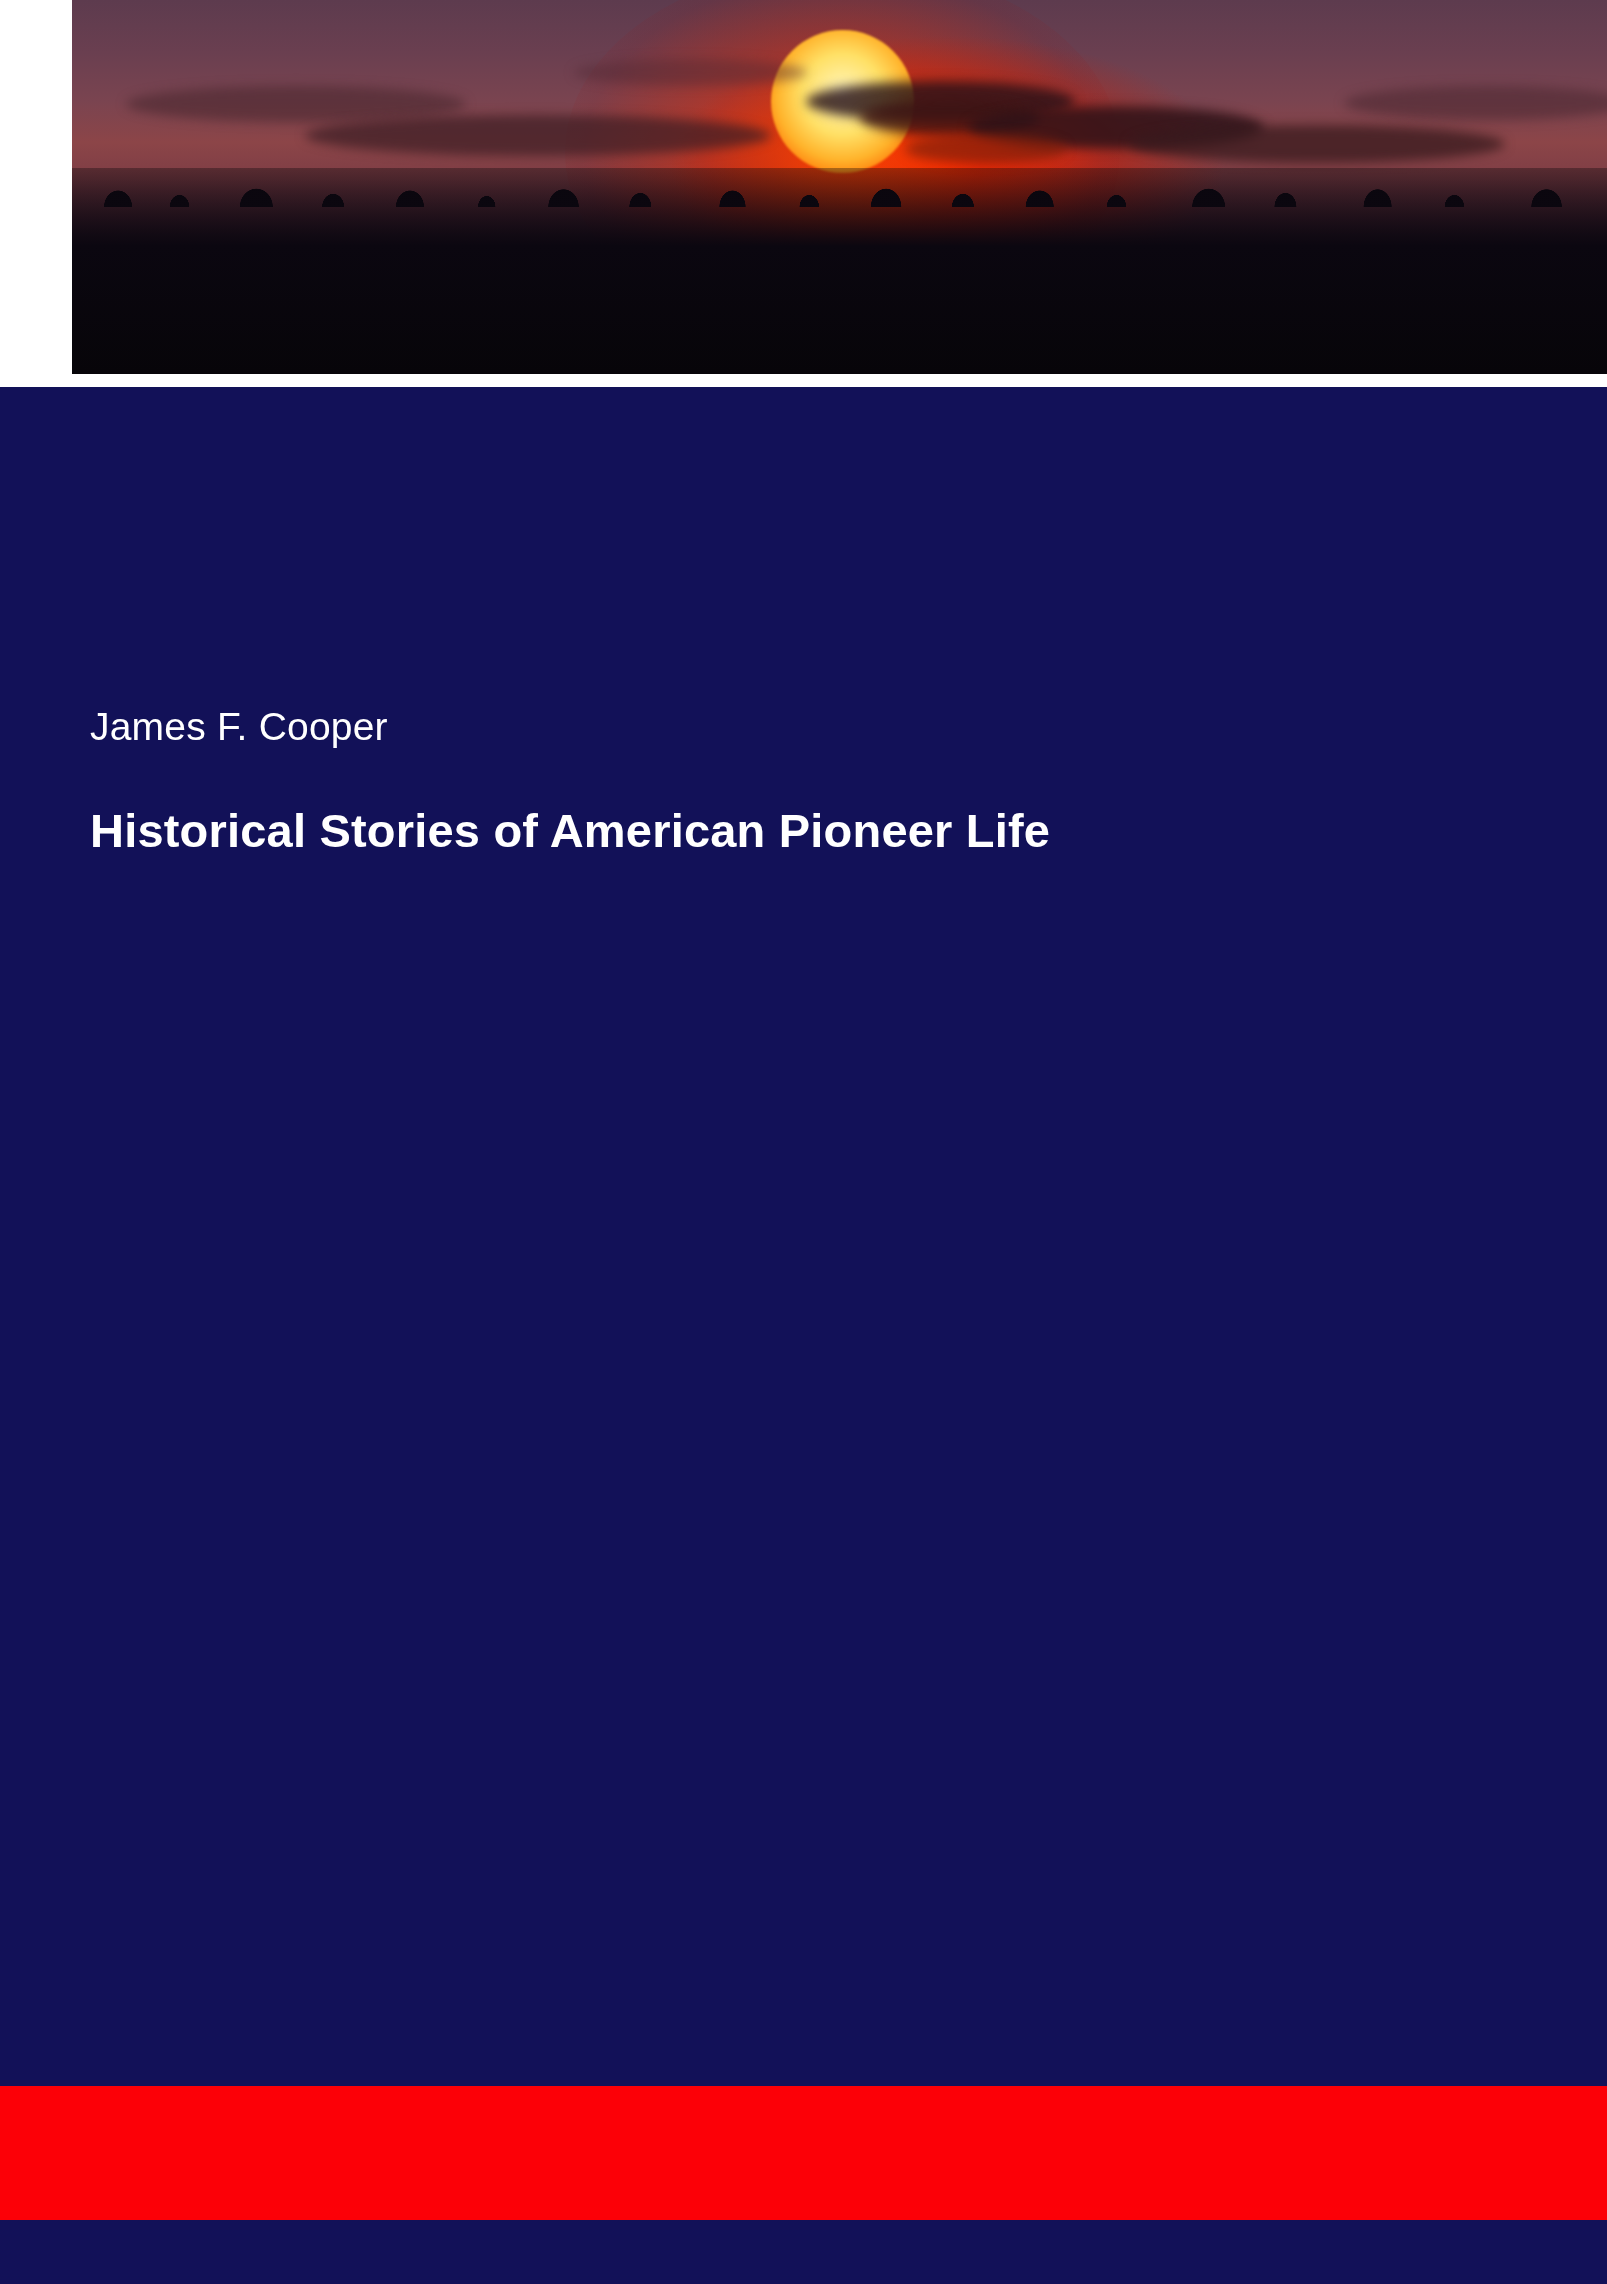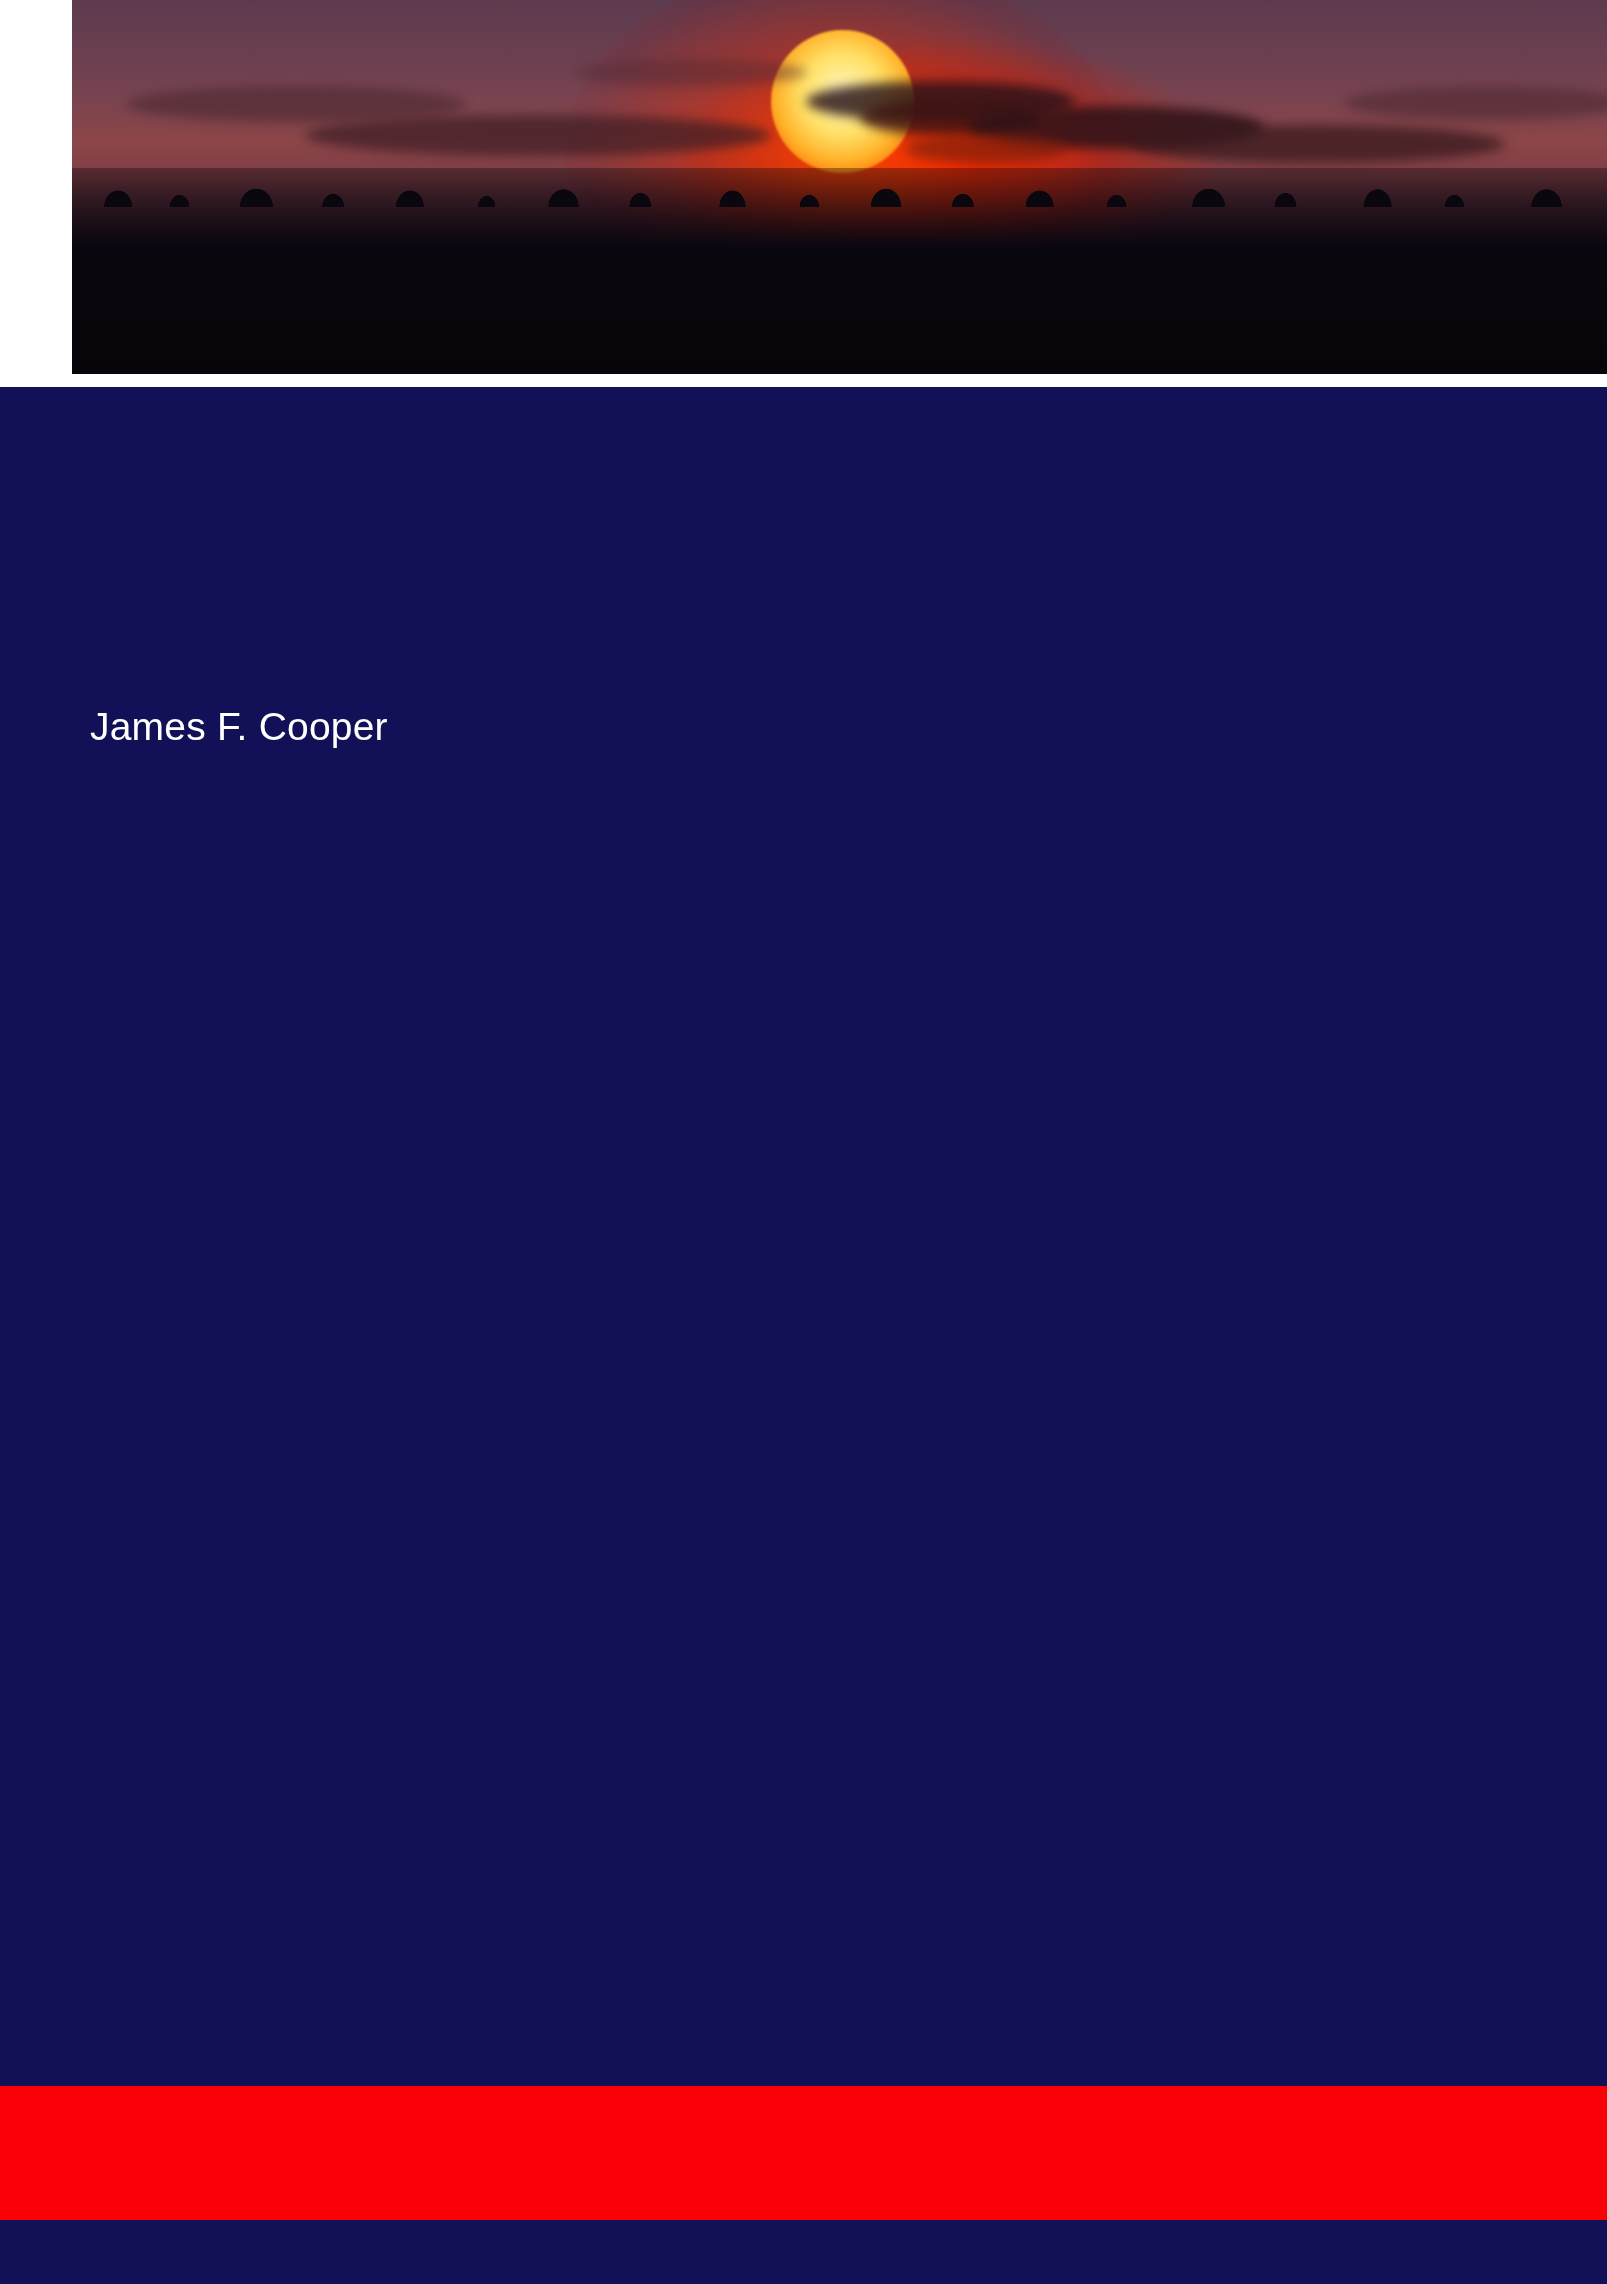--- a/index.html
+++ b/index.html
@@ -219,20 +219,21 @@
       <div class="cloud c4"></div>
       <div class="cloud c5"></div>
       <div class="cloud c7"></div>
       <div class="tree-tops"></div>
       <div class="treeline"></div>
     </div>
   </div>
 
   <div class="body-panel">
     <div class="author">James F. Cooper</div>
+    <div class="title">Historical Stories of American Pioneer Life</div>
   </div>
 
   <div class="red-bar"></div>
 
 
   <div class="bottom-navy"></div>
 
 </div>
 
 

